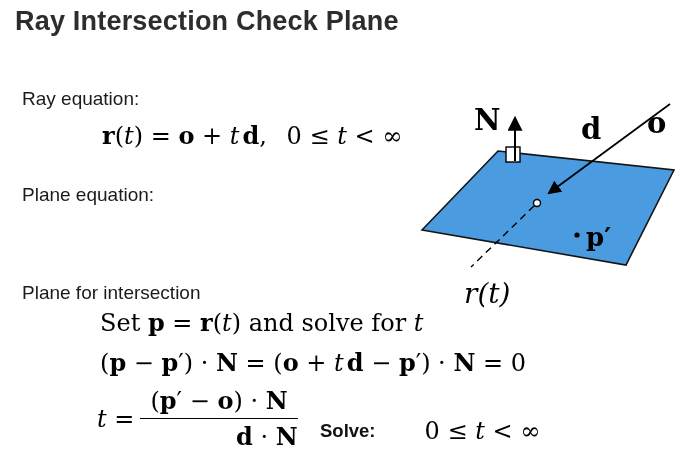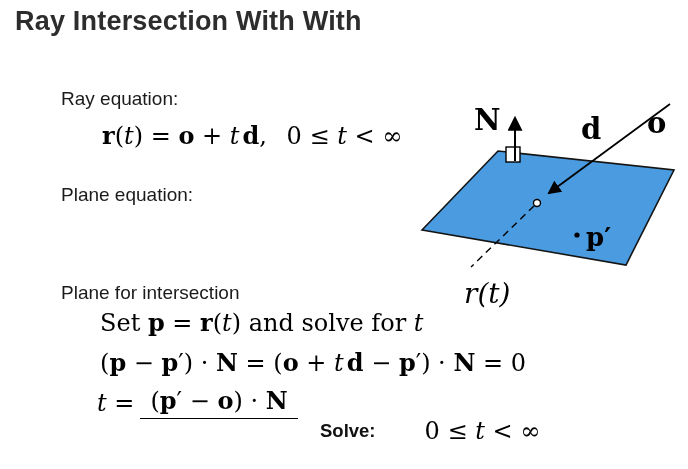--- a/index.html
+++ b/index.html
@@ -1,54 +1,55 @@
 <!DOCTYPE html>
 <html><head>
 <meta charset="utf-8">
 <style>
   html,body{margin:0;padding:0;background:#ffffff;}
   .slide{position:relative;width:688px;height:469px;background:#ffffff;overflow:hidden;
          font-family:"Liberation Sans",sans-serif;}
   .abs{position:absolute;}
   .title{font-size:27px;font-weight:600;color:#2d2d2d;letter-spacing:0.2px;}
-  .label{font-size:19px;color:#1b1b1b;margin-left:39px;}
+  .label{font-size:19px;color:#1b1b1b;}
   .math{font-family:"DejaVu Serif",serif;font-size:24px;color:#000;white-space:nowrap;margin-left:40px;}
   .math .v{font-weight:700;}
   .math .i{font-style:italic;}
   .math .i + .v{margin-left:3px;}
   .trow{display:flex;align-items:center;}
   .frac{display:inline-block;text-align:right;vertical-align:middle;margin-left:6px;}
   .frac .num{display:block;border-bottom:1.6px solid #000;padding:0 10px 3px;}
   .frac .den{display:block;padding-top:3px;}
   .check{display:flex;align-items:center;gap:9px;}
   .check-label{font-family:"Liberation Sans",sans-serif;font-size:18.5px;font-weight:700;color:#111;}
   .dlabel{font-family:"DejaVu Serif",serif;font-weight:700;font-size:29px;fill:#000;}
   .dlabel.small{font-size:26px;}
   .dlabel.ital{font-weight:400;font-style:italic;font-size:28px;}
 </style>
 </head>
 <body>
 
 <div class="slide">
 
-  <div class="abs title" style="left:15px;top:6px">Ray Intersection With With</div>
+  <div class="abs title" style="left:15px;top:6px">Ray Intersection Check Plane</div>
 
   <div class="abs label" style="left:22px;top:88px">Ray equation:</div>
   <div class="abs math" style="left:62px;top:121px"><span class="v">r</span><span>(</span><span class="i">t</span><span>) = </span><span class="v">o</span><span> + </span><span class="i">t</span><span class="v">d</span><span>,  0 ≤ </span><span class="i">t</span><span> &lt; ∞</span></div>
 
   <div class="abs label" style="left:22px;top:184px">Plane equation:</div>
 
   <div class="abs label" style="left:22px;top:282px">Plane for intersection</div>
   <div class="abs math" style="left:60px;top:308px"><span>Set </span><span class="v">p</span><span> = </span><span class="v">r</span><span>(</span><span class="i">t</span><span>) and solve for </span><span class="i">t</span></div>
   <div class="abs math" style="left:60px;top:348px"><span>(</span><span class="v">p</span><span> − </span><span class="v">p</span><span>′</span><span>) · </span><span class="v">N</span><span> = (</span><span class="v">o</span><span> + </span><span class="i">t</span><span class="v">d</span><span> − </span><span class="v">p</span><span>′</span><span>) · </span><span class="v">N</span><span> = 0</span></div>
 
   <div class="abs math trow" style="left:57px;top:386px">
     <span><span class="i">t</span><span> = </span></span>
     <span class="frac">
       <span class="num"><span>(</span><span class="v">p</span><span>′</span><span> − </span><span class="v">o</span><span>) · </span><span class="v">N</span></span>
+      <span class="den"><span class="v">d</span><span> · </span><span class="v">N</span></span>
     </span>
   </div>
 
   <div class="abs check" style="left:320px;top:417px">
     <span class="check-label">Solve:</span>
     <span class="math"><span>0 ≤ </span><span class="i">t</span><span> &lt; ∞</span></span>
   </div>
 
   <svg class="abs" style="left:398px;top:84px" width="287" height="235" viewBox="0 0 287 235">
     <defs>

